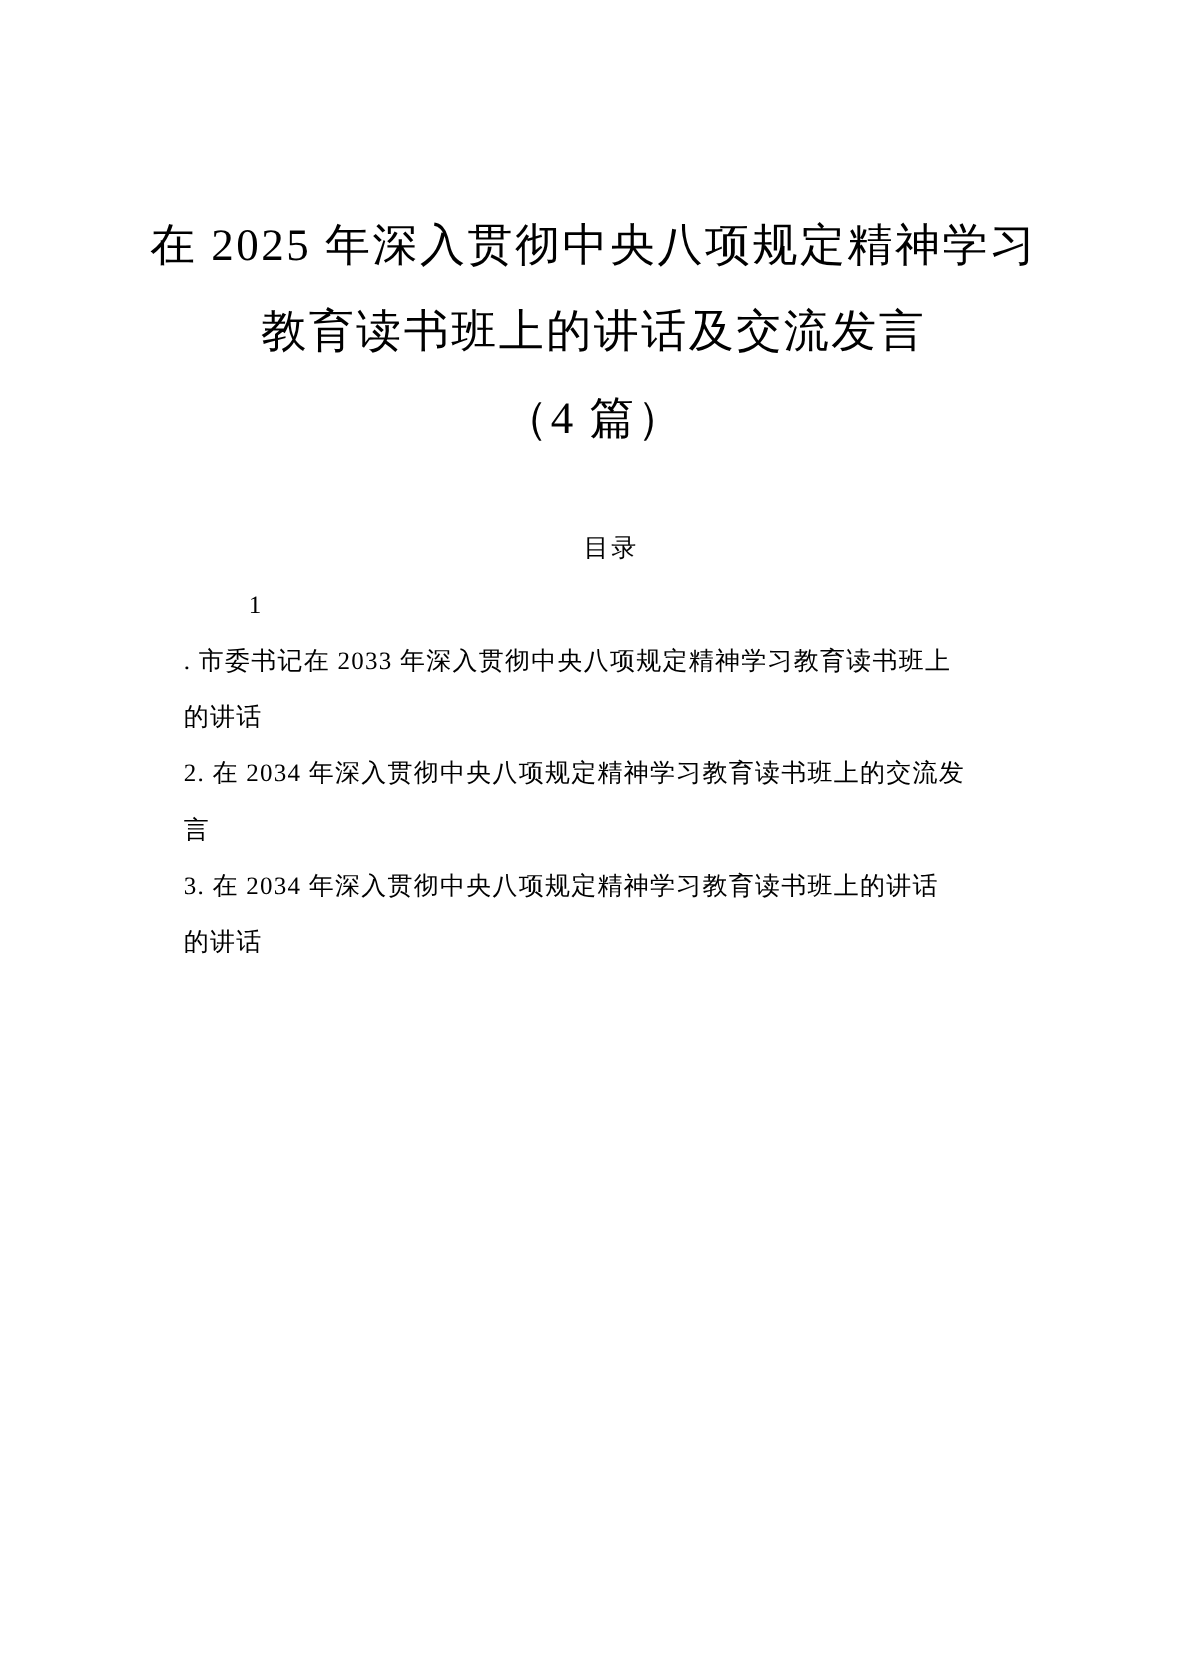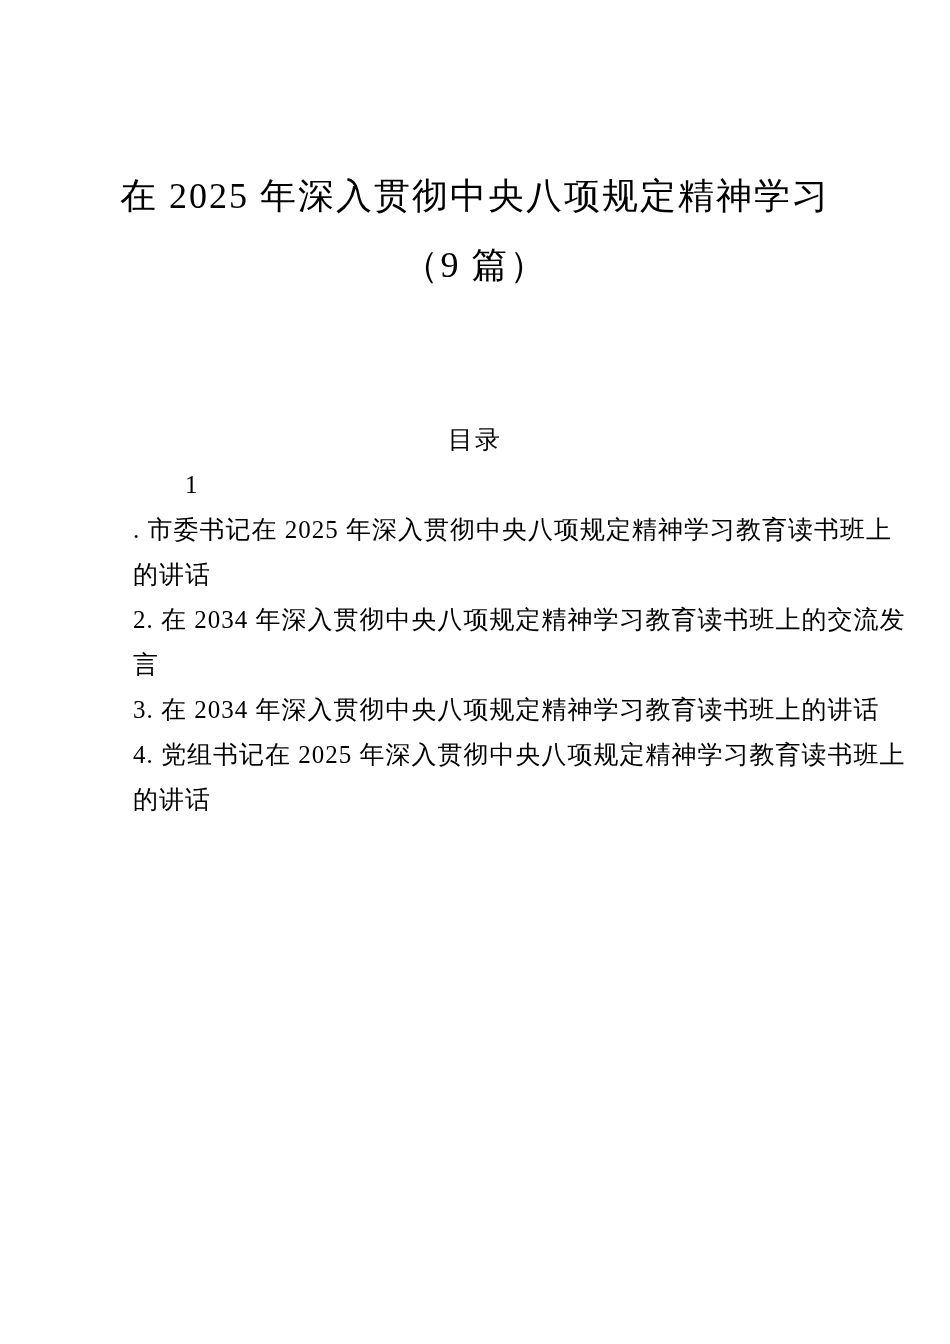--- a/index.html
+++ b/index.html
@@ -20,23 +20,23 @@
     width: 950px;
     text-align: center;
     font-size: 36px;
     line-height: 69px;
     letter-spacing: 2px;
     white-space: nowrap;
   }
   .toc-block {
     position: absolute;
     top: 417px;
-    left: 133px;
+    left: 147px;
     width: 684px;
-    font-size: 25px;
+    font-size: 20px;
     line-height: 45px;
     letter-spacing: 1px;
   }
   .toc-heading {
     text-align: center;
     letter-spacing: 2px;
   }
   .toc-orphan-number {
     padding-left: 52px;
   }
@@ -44,41 +44,41 @@
     white-space: nowrap;
   }
 </style>
 </head>
 <body>
 
 <div class="page">
 
   <header class="title-block">
     <div class="title-line">在 2025 年深入贯彻中央八项规定精神学习</div>
-    <div class="title-line">（9 篇）</div>
+    <div class="title-line">教育读书班上的讲话及交流发言</div>
+    <div class="title-line">（4 篇）</div>
   </header>
 
   <section class="toc-block">
     <div class="toc-heading">目录</div>
 
     <div class="toc-orphan-number">1</div>
 
     <div class="toc-item">
-      <div class="toc-line">. 市委书记在 2025 年深入贯彻中央八项规定精神学习教育读书班上</div>
+      <div class="toc-line">. 市委书记在 2033 年深入贯彻中央八项规定精神学习教育读书班上</div>
       <div class="toc-line">的讲话</div>
     </div>
 
     <div class="toc-item">
       <div class="toc-line">2. 在 2034 年深入贯彻中央八项规定精神学习教育读书班上的交流发</div>
       <div class="toc-line">言</div>
     </div>
 
     <div class="toc-item">
       <div class="toc-line">3. 在 2034 年深入贯彻中央八项规定精神学习教育读书班上的讲话</div>
     </div>
 
     <div class="toc-item">
-      <div class="toc-line">4. 党组书记在 2025 年深入贯彻中央八项规定精神学习教育读书班上</div>
       <div class="toc-line">的讲话</div>
     </div>
   </section>
 
 </div>
 
 </body></html>

